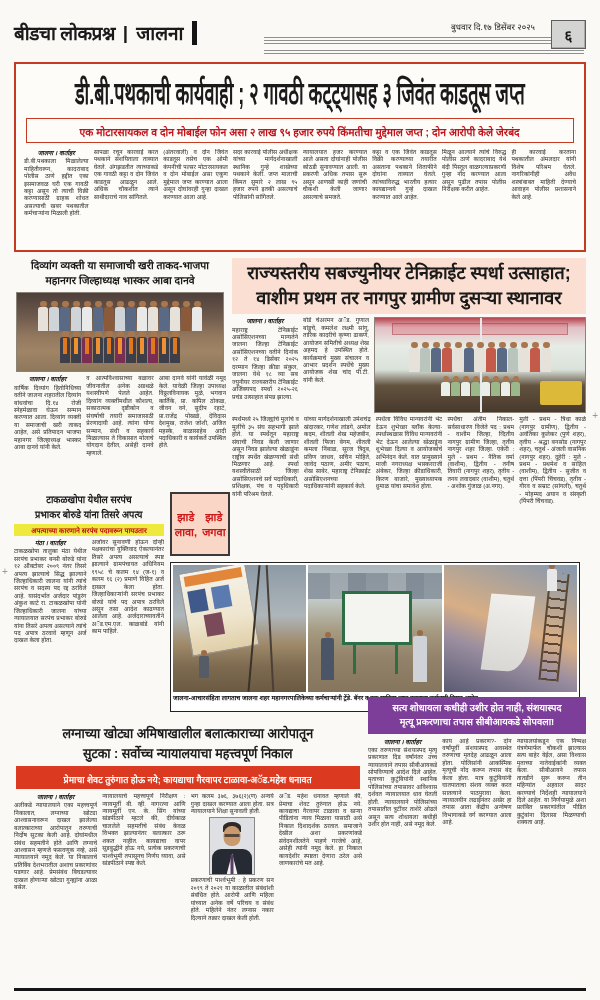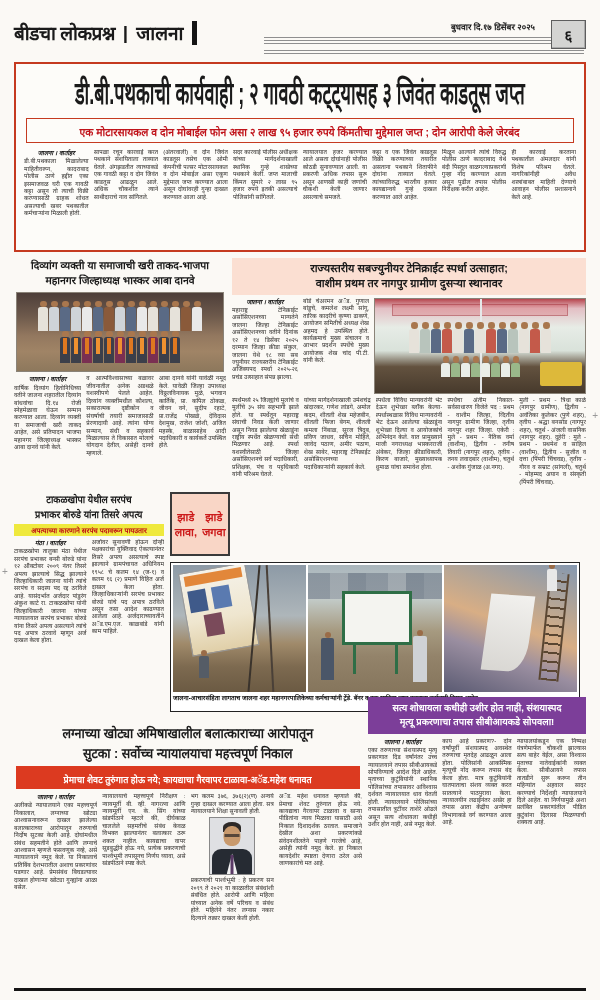--- a/index.html
+++ b/index.html
@@ -13,21 +13,21 @@
 
   
   .masthead{position:absolute;left:14px;top:20px;width:572px;height:40px;}
   .mast-row{display:flex;align-items:center;gap:8px;}
   .mast-title{font-size:19px;font-weight:800;letter-spacing:-0.5px;}
   .mast-div{font-size:19px;font-weight:800;}
   .mast-region{font-size:19px;font-weight:700;}
   .mast-bar{width:5px;height:24px;background:#151515;}
   .mast-rules{position:absolute;left:250px;right:2px;top:17px;height:18px;
       background:repeating-linear-gradient(180deg,#8f8f8f 0,#8f8f8f 0.9px,transparent 0.9px,transparent 3.2px);}
-  .issue-date{position:absolute;right:48px;top:1px;font-size:8.5px;font-weight:700;background:#fbf9f5;padding:0 3px;}
+  .issue-date{position:absolute;right:48px;top:1px;font-size:8.5px;font-weight:400;background:#fbf9f5;padding:0 3px;}
   .pageno{position:absolute;right:0;top:0;width:33px;height:27px;background:#d4d4d2;border:1px solid #5e5e5e;
       display:flex;align-items:center;justify-content:center;font-size:15px;font-weight:800;box-shadow:inset -1px -1px 0 #aaa;}
 
   
   .lead{position:absolute;left:14px;top:62px;width:572px;height:190px;border:2.5px solid #c53a20;
         background:#fdfcf9;box-sizing:border-box;}
   .lead-headwrap{height:54px;display:flex;align-items:center;justify-content:center;overflow:visible;}
   .lead-headline{white-space:nowrap;font-size:24px;font-weight:800;transform:scale(0.75,1.3);transform-origin:center;}
   .lead-sub{margin:0 10px;border:1.5px solid #c53a20;color:#c0131a;font-weight:700;text-align:center;
         padding:2.5px 1px;overflow:hidden;}
@@ -51,21 +51,21 @@
   .back .pr:nth-child(3n){background:#5a6a85}
   .back .pr:nth-child(5n){background:#e9e9e9}
   .back .pr:nth-child(7n){background:#8a5a3a}
   .front .pr{height:26px;background:#3c3f4a;}
   .front .pr::after{content:"";position:absolute;top:1px;left:3px;width:4px;height:16px;background:#e07820;}
   .front .pr:nth-child(2n)::after{background:#ef9130}
   .front .pr:nth-child(3n){background:#7a2f52}
 
   
   .tennis{position:absolute;left:232px;top:258px;width:354px;}
-  .tennis-head{background:#fbdfd2;padding:3px 2px;text-align:center;font-weight:800;font-size:11px;line-height:1.4;
+  .tennis-head{background:#fbdfd2;padding:3px 2px;text-align:center;font-weight:800;font-size:18px;line-height:1.4;
       white-space:nowrap;overflow:hidden;}
   .tennis-top{display:flex;gap:5px;margin-top:3px;height:96px;overflow:hidden;}
   .tennis-top .tcol{flex:0 0 66px;overflow:hidden;}
   .photo-tennis{flex:1;position:relative;overflow:hidden;border:0.5px solid #8a8378;
       background:linear-gradient(180deg,#b7454e 0%,#e3bfc4 10%,#e7ece6 30%,#d9e2da 55%,#63523f 72%,#473a2c 100%);}
   .bannerline{position:absolute;top:5px;left:8%;right:8%;height:10px;background:rgba(210,60,70,.22);
       border:0.5px solid rgba(150,40,50,.4);}
   .pole{position:absolute;left:50%;top:0;width:2px;height:100%;background:#e6e9ea;}
   .crowd.tn{top:30px;}
   .tn .pr:nth-child(2n){background:#b8c4bc}

